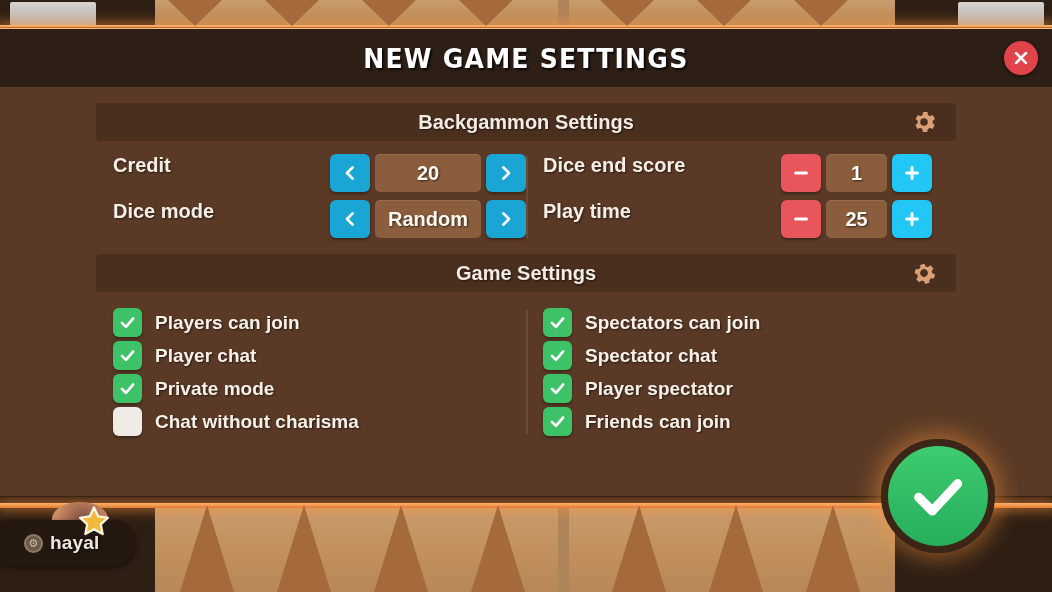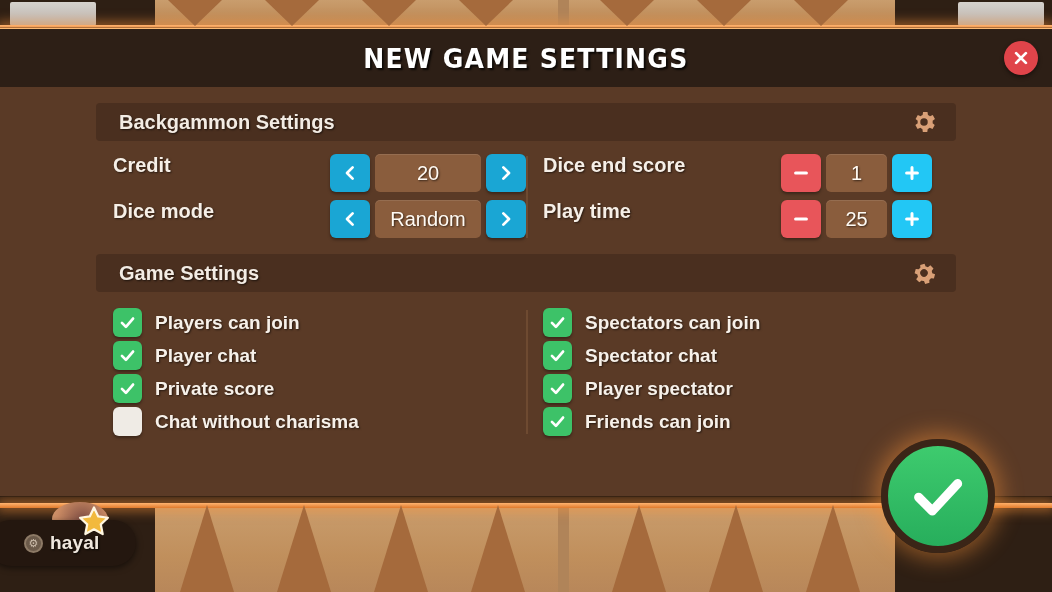--- a/index.html
+++ b/index.html
@@ -111,20 +111,21 @@
 
   
   .section-head{
     position:relative;
     margin:0 96px;
     height:38px;
     background:#4a2f1f;
     border-radius:4px;
     display:flex; align-items:center;
     padding:0 23px;
+    justify-content:center;
   }
   .section-head .sh-title{
     color:#f3ece4; font-size:20px; font-weight:700;
     text-shadow:1px 1px 2px rgba(0,0,0,.6);
   }
   .section-head .sh-icon{
     position:absolute; right:18px; top:50%; transform:translateY(-50%);
     width:28px; height:28px;
   }
   .sh-icon.rot{ transform:translateY(-50%) rotate(45deg); }
@@ -160,21 +161,21 @@
   }
   .sq.arrow{ background:#1aa6d4; }
   .sq.minus{ background:#e8555a; }
   .sq.plus{ background:#22c7f5; }
   .sq svg{ display:block; }
 
   .valbox{
     height:38px; border-radius:5px;
     background:#8a5d3d;
     display:flex; align-items:center; justify-content:center;
-    color:#fffaf3; font-weight:400; font-size:20px;
+    color:#fffaf3; font-weight:700; font-size:20px;
     text-shadow:1px 1px 2px rgba(0,0,0,.6);
     box-shadow:inset 0 1px 0 rgba(255,255,255,.10);
   }
   .valbox.w-num{ width:106px; }
   .valbox.w-txt{ width:106px; }
   .valbox.w-small{ width:61px; }
 
   .ctrl.right-ctrl{ margin-right:24px; }
 
   
@@ -411,21 +412,21 @@
                 </svg>
             </span>
             <span class="ctext">Player chat</span>
           </div>
           <div class="chkrow">
             <span class="cbox on">
               <svg width="19" height="19" viewBox="0 0 24 24">
                   <path d="M5 12.5 10 17.5 19 7" fill="none" stroke="#fff" stroke-width="3.4" stroke-linecap="round" stroke-linejoin="round"></path>
                 </svg>
             </span>
-            <span class="ctext">Private score</span>
+            <span class="ctext">Private mode</span>
           </div>
           <div class="chkrow">
             <span class="cbox off"></span>
             <span class="ctext">Chat without charisma</span>
           </div>
         </div>
 
         <div class="chkcol">
           <div class="chkrow">
             <span class="cbox on">

